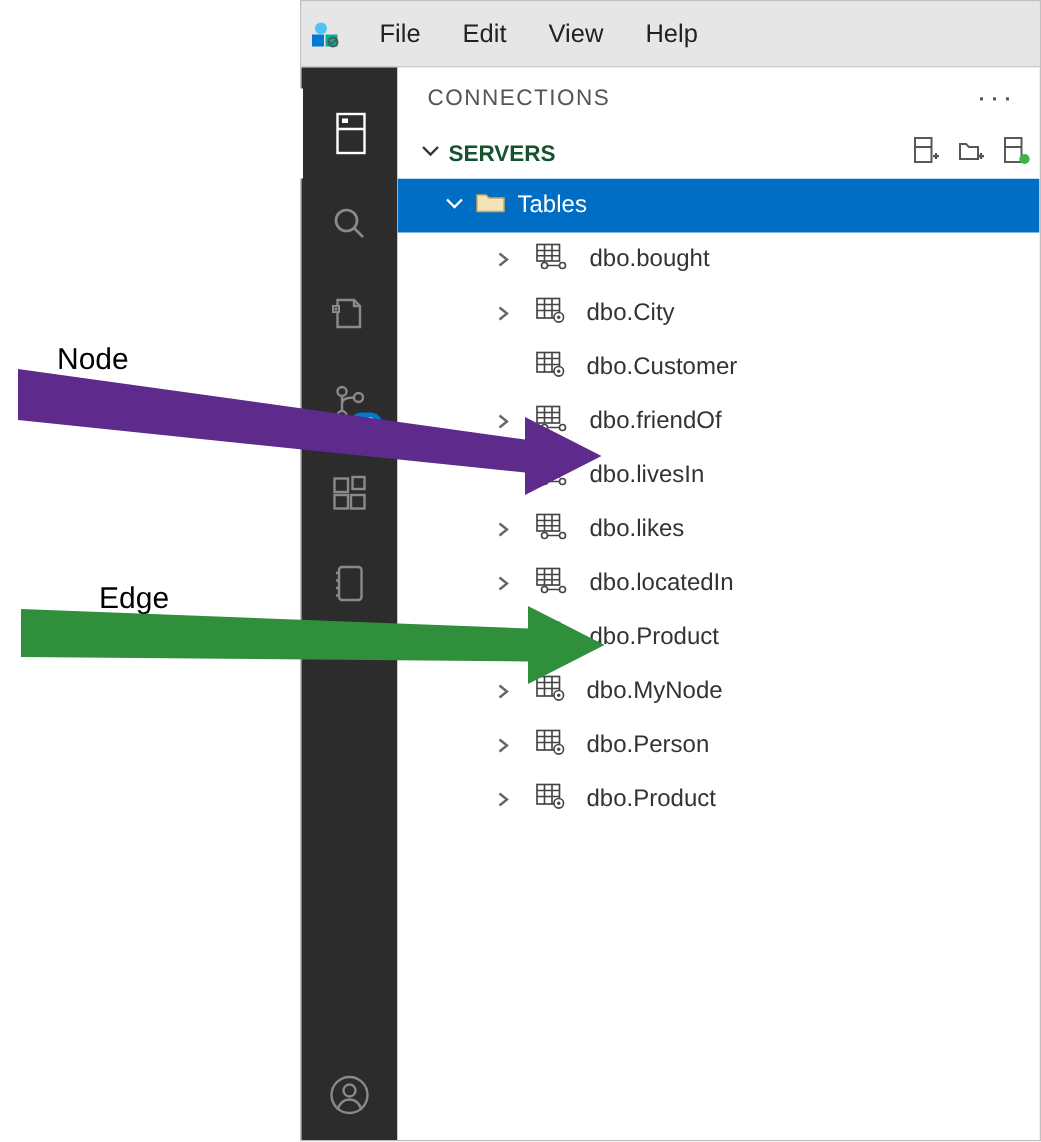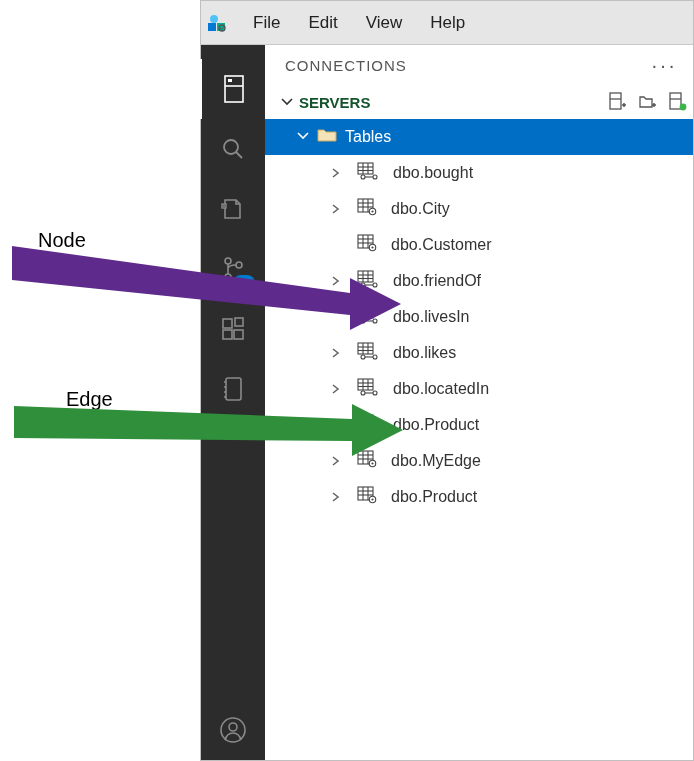--- a/index.html
+++ b/index.html
@@ -495,37 +495,54 @@
               </span>
               <span class="tbl-icon"><svg width="20" height="18" viewBox="0 0 20 18">
     <rect x="1" y="1" width="15" height="13" fill="none" stroke="#444" stroke-width="1.1"></rect>
     <line x1="1" y1="5" x2="16" y2="5" stroke="#444" stroke-width="1.1"></line>
     <line x1="1" y1="9" x2="16" y2="9" stroke="#444" stroke-width="1.1"></line>
     <line x1="6" y1="1" x2="6" y2="14" stroke="#444" stroke-width="1.1"></line>
     <line x1="11" y1="1" x2="11" y2="14" stroke="#444" stroke-width="1.1"></line>
     <circle cx="15.5" cy="13.5" r="3.2" fill="#fff" stroke="#444" stroke-width="1.1"></circle>
     <circle cx="15.5" cy="13.5" r="1.1" fill="#444"></circle>
   </svg></span>
-              <span>dbo.MyEdge</span>
+              <span>dbo.MyNode</span>
             </div>
             <div class="tree-row row-item">
               <span class="chev">
                 <svg width="14" height="14" viewBox="0 0 14 14">
                   <path d="M5 3 l5 4 -5 4"></path>
                 </svg>
               </span>
               <span class="tbl-icon"><svg width="20" height="18" viewBox="0 0 20 18">
     <rect x="1" y="1" width="15" height="13" fill="none" stroke="#444" stroke-width="1.1"></rect>
     <line x1="1" y1="5" x2="16" y2="5" stroke="#444" stroke-width="1.1"></line>
     <line x1="1" y1="9" x2="16" y2="9" stroke="#444" stroke-width="1.1"></line>
     <line x1="6" y1="1" x2="6" y2="14" stroke="#444" stroke-width="1.1"></line>
     <line x1="11" y1="1" x2="11" y2="14" stroke="#444" stroke-width="1.1"></line>
     <circle cx="15.5" cy="13.5" r="3.2" fill="#fff" stroke="#444" stroke-width="1.1"></circle>
     <circle cx="15.5" cy="13.5" r="1.1" fill="#444"></circle>
   </svg></span>
+              <span>dbo.Person</span>
+            </div>
+            <div class="tree-row row-item">
+              <span class="chev">
+                <svg width="14" height="14" viewBox="0 0 14 14">
+                  <path d="M5 3 l5 4 -5 4"></path>
+                </svg>
+              </span>
+              <span class="tbl-icon"><svg width="20" height="18" viewBox="0 0 20 18">
+    <rect x="1" y="1" width="15" height="13" fill="none" stroke="#444" stroke-width="1.1"></rect>
+    <line x1="1" y1="5" x2="16" y2="5" stroke="#444" stroke-width="1.1"></line>
+    <line x1="1" y1="9" x2="16" y2="9" stroke="#444" stroke-width="1.1"></line>
+    <line x1="6" y1="1" x2="6" y2="14" stroke="#444" stroke-width="1.1"></line>
+    <line x1="11" y1="1" x2="11" y2="14" stroke="#444" stroke-width="1.1"></line>
+    <circle cx="15.5" cy="13.5" r="3.2" fill="#fff" stroke="#444" stroke-width="1.1"></circle>
+    <circle cx="15.5" cy="13.5" r="1.1" fill="#444"></circle>
+  </svg></span>
               <span>dbo.Product</span>
             </div>
           </div>
 
       </div>
     </div>
 
   </div>
 </div>
 

